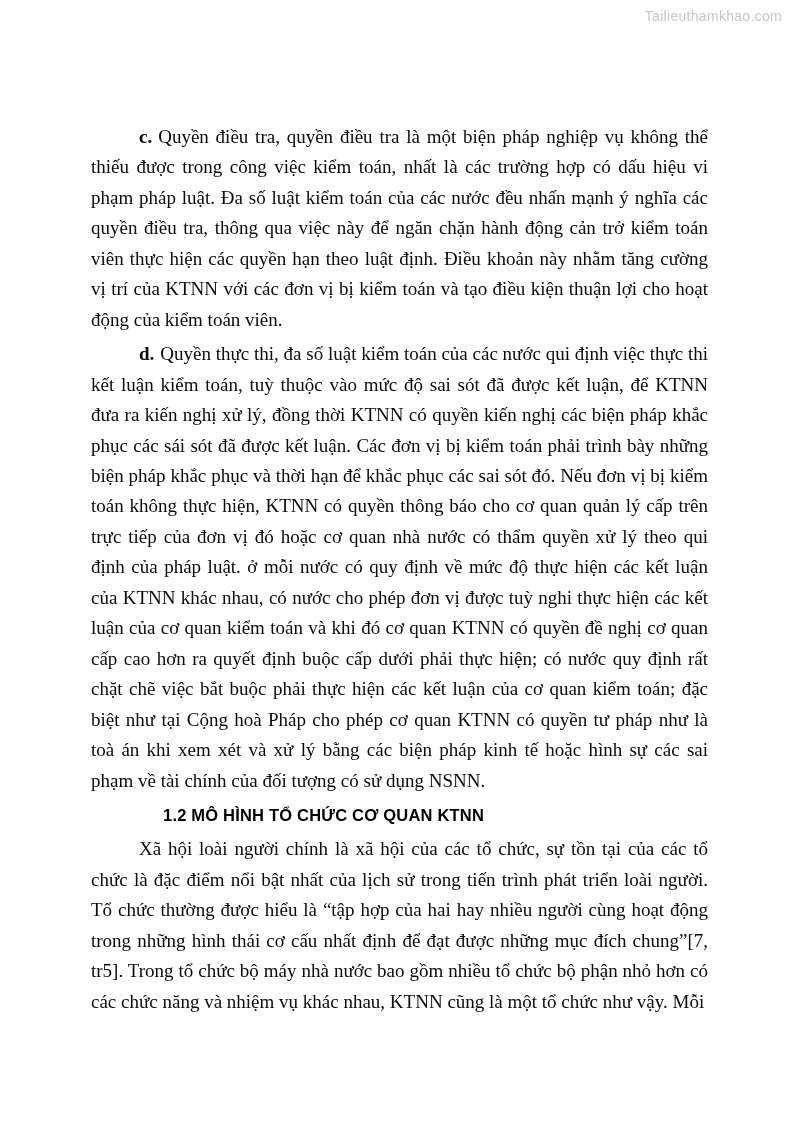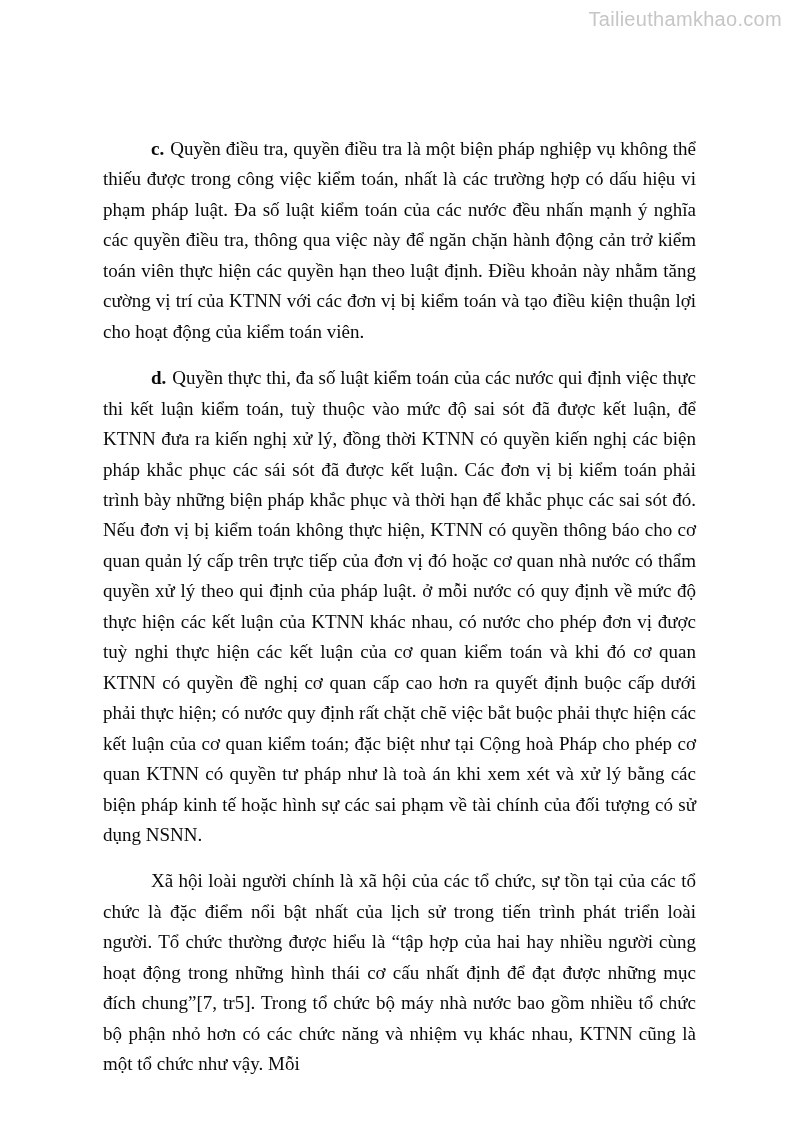--- a/index.html
+++ b/index.html
@@ -14,21 +14,21 @@
     background: #ffffff;
     overflow: hidden;
     font-family: "Liberation Serif", "DejaVu Serif", serif;
     color: #0a0a0a;
   }
   .watermark {
     position: absolute;
     top: 8px;
     right: 12px;
     font-family: "Liberation Sans", "DejaVu Sans", sans-serif;
-    font-size: 20px;
+    font-size: 14px;
     color: #c6c6c6;
     letter-spacing: 0.3px;
     user-select: none;
   }
   .page-number {
     position: absolute;
     top: 72px;
     left: 87px;
     width: 625px;
     text-align: center;
@@ -38,21 +38,21 @@
   .content {
     position: absolute;
     top: 118px;
     left: 87px;
     width: 625px;
     font-size: 19px;
     line-height: 30.45px;
     text-align: justify;
   }
   .para {
-    margin: 16px;
+    margin: 4px;
     text-indent: 48px;
   }
   .para-lead {
     font-weight: bold;
     margin-right: 6px;
   }
   .section-heading {
     margin: 0;
     font-family: "Liberation Sans", "DejaVu Sans", sans-serif;
     font-weight: 700;
@@ -71,18 +71,19 @@
 
   <div class="watermark">Tailieuthamkhao.com</div>
 
 
   <div class="content">
 
     <p class="para"><span class="para-lead">c.</span><span>Quyền điều tra, quyền điều tra là một biện pháp nghiệp vụ không thể thiếu được trong công việc kiểm toán, nhất là các trường hợp có dấu hiệu vi phạm pháp luật. Đa số luật kiểm toán của các nước đều nhấn mạnh ý nghĩa các quyền điều tra, thông qua việc này để ngăn chặn hành động cản trở kiểm toán viên thực hiện các quyền hạn theo luật định. Điều khoản này nhằm tăng cường vị trí của KTNN với các đơn vị bị kiểm toán và tạo điều kiện thuận lợi cho hoạt động của kiểm toán viên.</span></p>
 
     <p class="para"><span class="para-lead">d.</span><span>Quyền thực thi, đa số luật kiểm toán của các nước qui định việc thực thi kết luận kiểm toán, tuỳ thuộc vào mức độ sai sót đã được kết luận, để KTNN đưa ra kiến nghị xử lý, đồng thời KTNN có quyền kiến nghị các biện pháp khắc phục các sái sót đã được kết luận. Các đơn vị bị kiểm toán phải trình bày những biện pháp khắc phục và thời hạn để khắc phục các sai sót đó. Nếu đơn vị bị kiểm toán không thực hiện, KTNN có quyền thông báo cho cơ quan quản lý cấp trên trực tiếp của đơn vị đó hoặc cơ quan nhà nước có thẩm quyền xử lý theo qui định của pháp luật. ở mỗi nước có quy định về mức độ thực hiện các kết luận của KTNN khác nhau, có nước cho phép đơn vị được tuỳ nghi thực hiện các kết luận của cơ quan kiểm toán và khi đó cơ quan KTNN có quyền đề nghị cơ quan cấp cao hơn ra quyết định buộc cấp dưới phải thực hiện; có nước quy định rất chặt chẽ việc bắt buộc phải thực hiện các kết luận của cơ quan kiểm toán; đặc biệt như tại Cộng hoà Pháp cho phép cơ quan KTNN có quyền tư pháp như là toà án khi xem xét và xử lý bằng các biện pháp kinh tế hoặc hình sự các sai phạm về tài chính của đối tượng có sử dụng NSNN.</span></p>
 
+    <h2 class="section-heading">1.2 MÔ HÌNH TỔ CHỨC CƠ QUAN KTNN</h2>
 
     <p class="para">Xã hội loài người chính là xã hội của các tổ chức, sự tồn tại của các tổ chức là đặc điểm nổi bật nhất của lịch sử trong tiến trình phát triển loài người. Tổ chức thường được hiểu là “tập hợp của hai hay nhiều người cùng hoạt động trong những hình thái cơ cấu nhất định để đạt được những mục đích chung”[7, tr5]. Trong tổ chức bộ máy nhà nước bao gồm nhiều tổ chức bộ phận nhỏ hơn có các chức năng và nhiệm vụ khác nhau, KTNN cũng là một tổ chức như vậy. Mỗi</p>
 
   </div>
 
 </div>
 
 </body></html>

